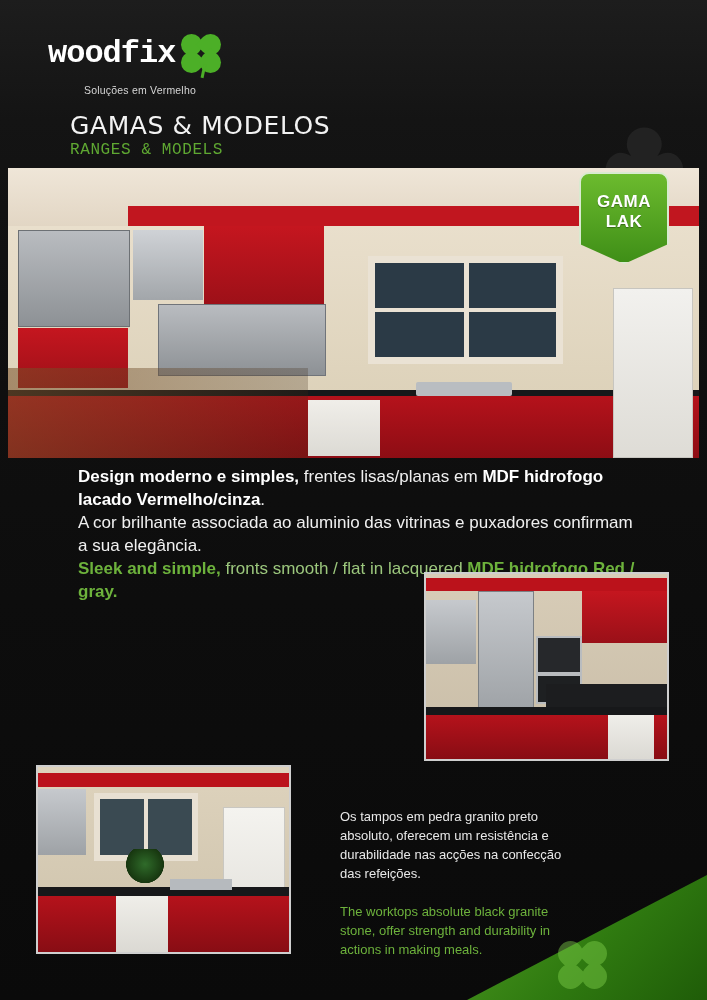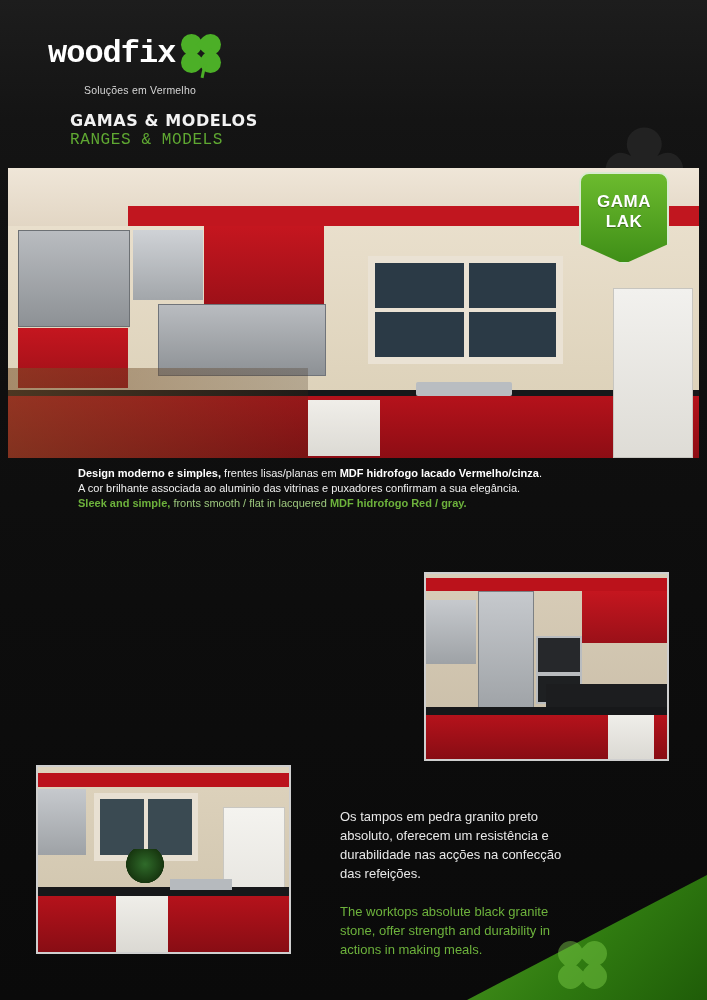--- a/index.html
+++ b/index.html
@@ -90,24 +90,24 @@
     color: #d6d6d6;
     letter-spacing: .2px;
   }
 
   .title-block {
     position: absolute;
     left: 70px;
     top: 112px;
   }
   .title-pt {
-    font-size: 16px;
+    font-size: 25px;
     letter-spacing: .6px;
     color: #f2f2f2;
-    font-weight: bold;
+    font-weight: normal;
     line-height: 1.1;
     font-family: "DejaVu Sans", sans-serif;
   }
   .title-en {
     font-size: 16px;
     letter-spacing: .6px;
     color: #5fa832;
     margin-top: 1px;
     font-family: Liberation Mono, monospace;
   }
@@ -222,21 +222,21 @@
     color: #fff;
     text-shadow: 0 1px 1px rgba(0,0,0,.35);
   }
 
   
   .intro {
     position: absolute;
     left: 78px;
     top: 466px;
     width: 560px;
-    font-size: 11px;
+    font-size: 17px;
     line-height: 1.35;
   }
   .intro .pt { color: #f0f0f0; }
   .intro .pt b { color: #ffffff; }
   .intro .en { color: #6db23c; }
   .intro .en .light { color: #9cc77d; }
 
   
   .mid-text {
     position: absolute;

